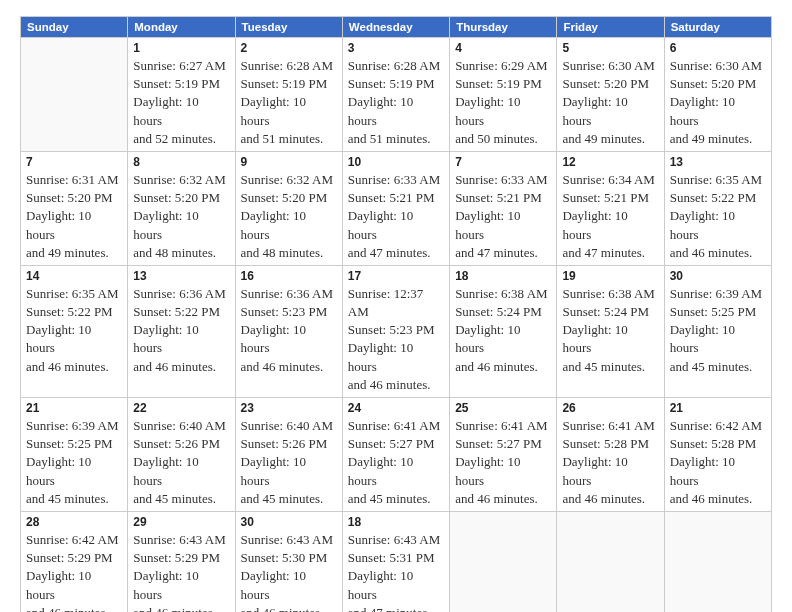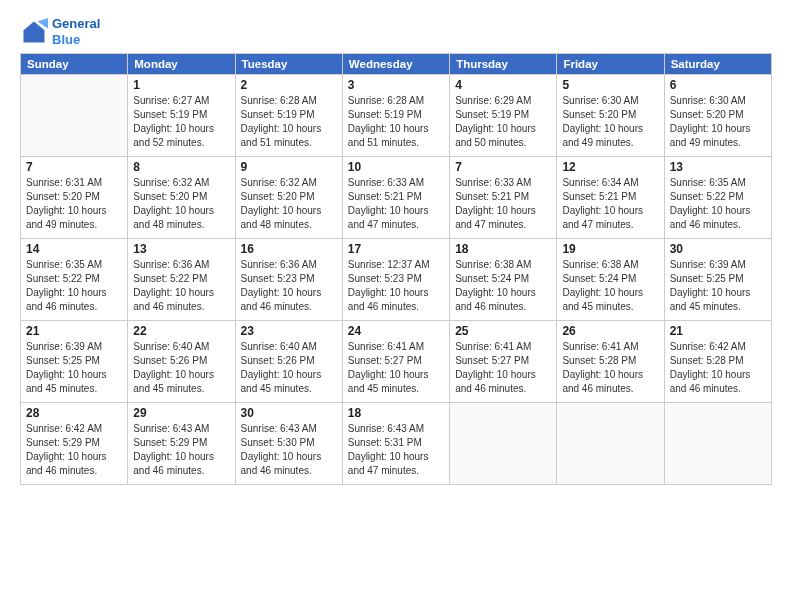--- a/index.html
+++ b/index.html
@@ -70,45 +70,30 @@
       background: #f9f9f9;
     }
     .day-num {
       font-size: 12px;
       font-weight: bold;
       color: #222;
       display: block;
       margin-bottom: 2px;
     }
     .day-info {
-      font-size: 10px;
+      font-size: 13px;
       color: #333;
       line-height: 1.4;
+      font-family: Liberation Serif, serif;
     }
   </style>
 </head>
 <body>
 
 <div class="page">
-  <div class="header">
-    <div class="logo">
-      <svg class="logo-icon" viewBox="0 0 32 32">
-        <polygon points="16,4 28,14 28,28 4,28 4,14" fill="#3a6bc4"></polygon>
-        <polygon points="20,4 32,12 32,0" fill="#6aaaf5"></polygon>
-      </svg>
-      <div>
-        <div style="font-size:13px;font-weight:bold;color:#1a5fb4;line-height:1.2;">General</div>
-        <div style="font-size:13px;font-weight:bold;color:#3584e4;line-height:1.2;">Blue</div>
-      </div>
-    </div>
-    <div class="title-block">
-      <div class="month-title"></div>
-      <div class="subtitle"></div>
-    </div>
-  </div>
 
   <table class="calendar">
     <thead>
       <tr>
       <th>Sunday</th>
           <th>Monday</th>
           <th>Tuesday</th>
           <th>Wednesday</th>
           <th>Thursday</th>
           <th>Friday</th>

